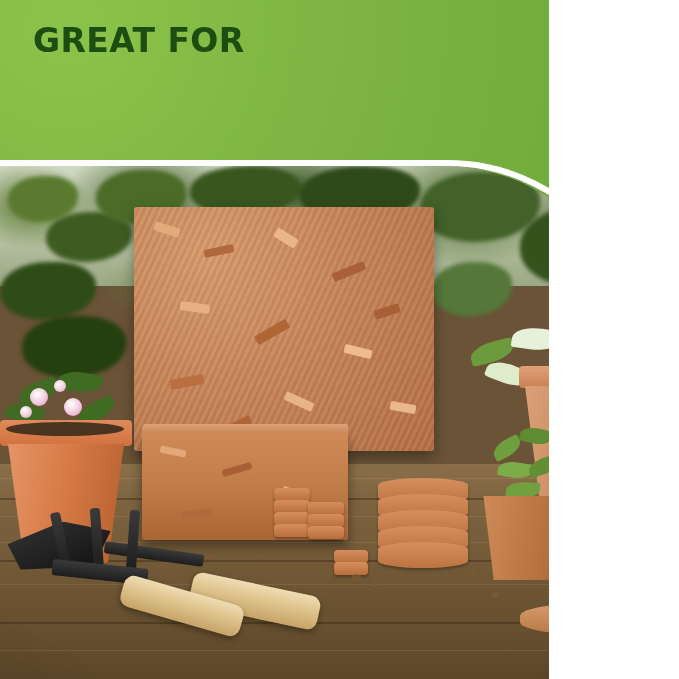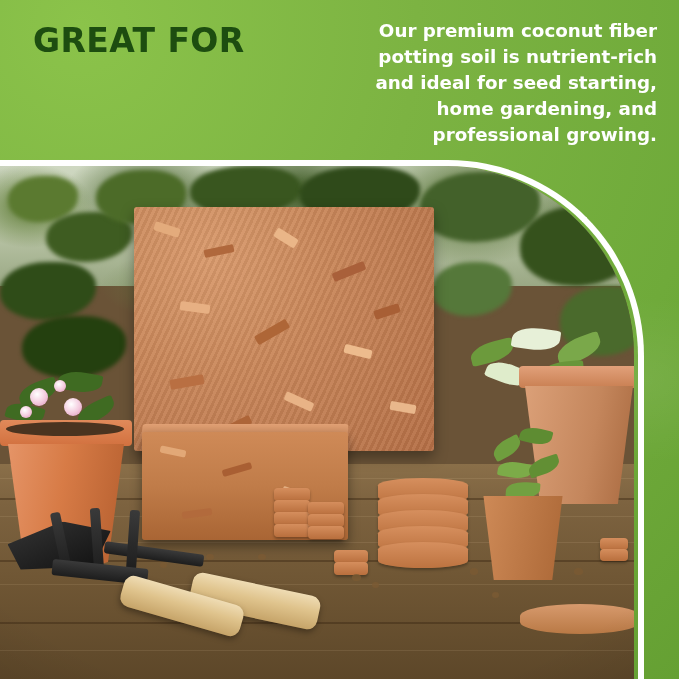--- a/index.html
+++ b/index.html
@@ -5,21 +5,21 @@
   html, body {
     margin: 0;
     padding: 0;
     background: #ffffff;
   }
   body {
     font-family: "DejaVu Sans", sans-serif;
   }
   .banner {
     position: relative;
-    width: 679px;
+    width: 549px;
     height: 679px;
     overflow: hidden;
     background: #7ab648;
   }
   
   .bg-green {
     position: absolute;
     inset: 0;
     background: #7cb342;
   }
@@ -276,21 +276,20 @@
 
 <div class="banner">
   <div class="bg-green"></div>
   <div class="bg-green-grad"></div>
   <div class="bg-green-tex"></div>
 
   <div class="headline">
     <span>GREAT FOR</span>
   </div>
 
-  <div class="subcopy">Our premium coconut fiber potting soil is nutrient-rich and ideal for seed starting, home gardening, and professional growing.</div>
 
   <div class="photo-wrap">
     <div class="photo">
 
       <div class="sky"></div>
       <div class="bg-foliage"></div>
 
       <div class="blur-leaf" style="left:8px;top:10px;width:70px;height:46px;background:#5b7a30;"></div>
       <div class="blur-leaf" style="left:46px;top:46px;width:86px;height:50px;background:#3e5c21;"></div>
       <div class="blur-leaf" style="left:0px;top:96px;width:96px;height:58px;background:#2f4c18;"></div>

